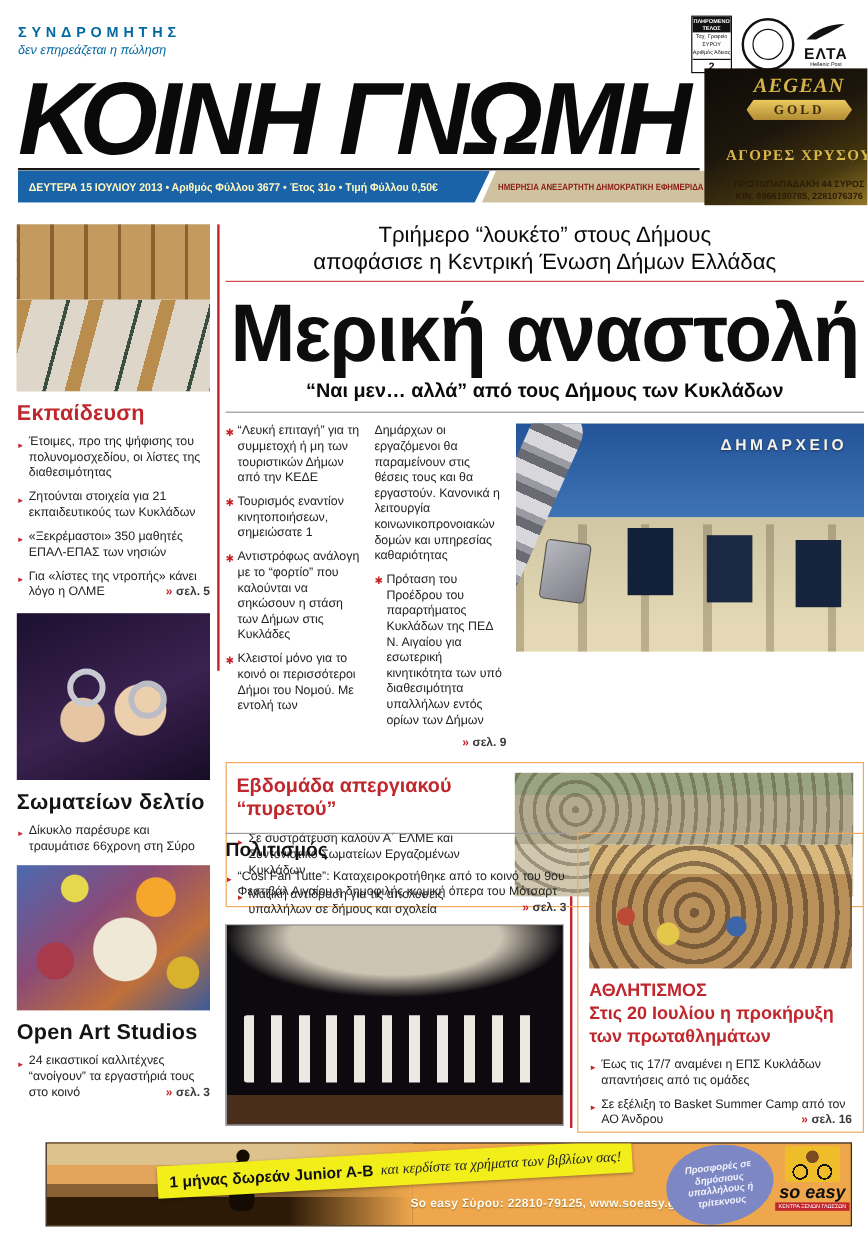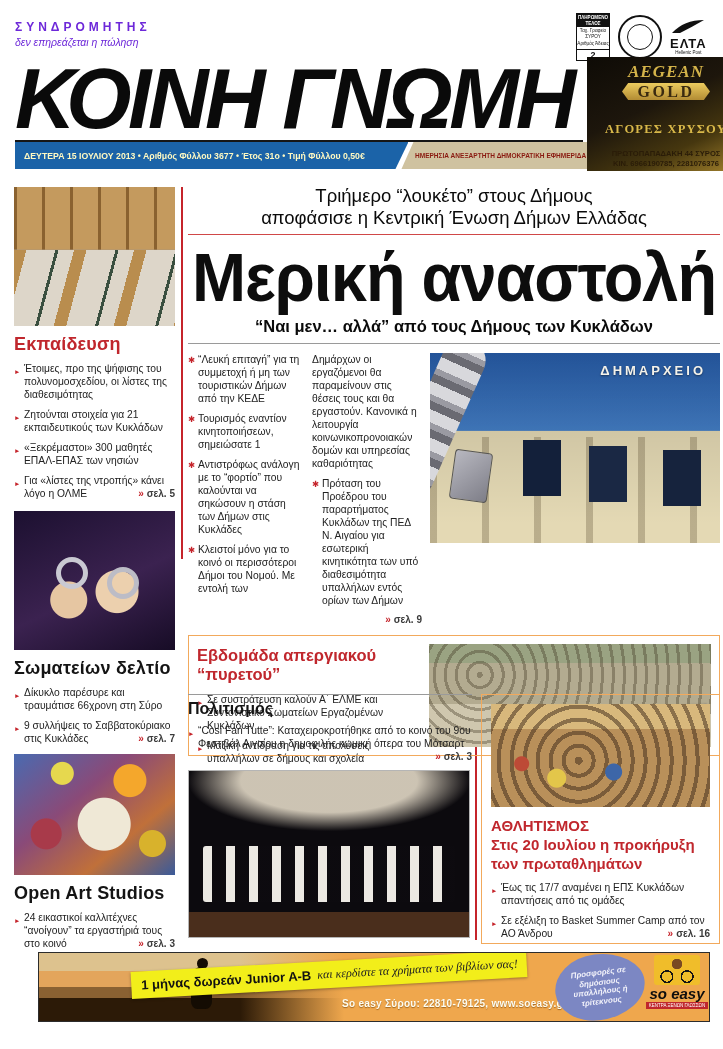--- a/index.html
+++ b/index.html
@@ -1,19 +1,19 @@
 <!DOCTYPE html>
 <html><head>
 <meta charset="utf-8">
 <style>
   html,body{margin:0;padding:0;background:#ffffff;font-family:"Liberation Sans",sans-serif;}
   .page{position:relative;width:723px;height:1049px;background:#fff;overflow:hidden;}
 
   
-  .subscriber{position:absolute;left:15px;top:20px;color:#6d28d9;}
+  .subscriber{position:absolute;left:15px;top:20px;color:#0369a1;}
   .sub-t{font-weight:bold;font-size:12px;letter-spacing:4px;}
   .sub-n{font-style:italic;font-size:10.5px;margin-top:2px;}
 
   .stamps{position:absolute;left:576px;top:11px;width:146px;height:52px;display:flex;align-items:center;gap:8px;}
   .stamp-box{width:34px;height:48px;border:1px solid #111;font-size:4.6px;text-align:center;line-height:1.25;color:#111;box-sizing:border-box;overflow:hidden;}
   .stamp-head{background:#111;color:#fff;font-weight:bold;padding:1px 0;font-size:4.6px;}
   .stamp-mid{padding-top:1px;}
   .stamp-num{font-size:9px;font-weight:bold;border-top:1px solid #111;margin-top:2px;}
   .seal{width:40px;height:40px;border-radius:50%;border:2.5px solid #111;display:flex;align-items:center;justify-content:center;flex:none;}
   .seal-inner{width:24px;height:24px;border-radius:50%;border:1.5px solid #111;}
@@ -25,21 +25,21 @@
   .mast-text{font-family:"Liberation Sans",sans-serif;font-style:italic;font-weight:900;font-size:74px;letter-spacing:-3px;fill:#0a0a0a;}
 
   .datebar{position:absolute;left:15px;top:140px;width:568px;height:27px;border-top:2px solid #161616;display:flex;}
   .db-blue{background:#1b63a8;color:#fef9c3;display:flex;align-items:center;padding:0 18px 0 9px;clip-path:polygon(0 0,100% 0,calc(100% - 13px) 100%,0 100%);flex:0 0 356px;box-sizing:border-box;}
   .db-blue .sq{font-weight:bold;font-size:9.4px;white-space:nowrap;transform:scaleX(.93);transform-origin:left center;}
   .db-tan{background:#cfc2a0;color:#8a1a10;display:flex;align-items:center;padding:0 4px 0 14px;clip-path:polygon(12px 0,100% 0,100% 100%,0 100%);margin-left:-7px;flex:1;box-sizing:border-box;}
   .db-tan .sq{font-weight:bold;font-size:7.6px;white-space:nowrap;transform:scaleX(.86);transform-origin:left center;}
 
   .gold-ad{position:absolute;left:587px;top:57px;width:158px;height:114px;background:linear-gradient(155deg,#0e0b06 0%,#1d160c 42%,#46370f 72%,#a8862e 100%);text-align:center;overflow:hidden;}
   .ga-brand{font-family:"Liberation Serif",serif;font-style:italic;font-weight:bold;font-size:17px;color:#d4b34a;margin-top:5px;letter-spacing:1px;}
-  .ga-ribbon{width:88px;height:17px;margin:1px auto 0;background:linear-gradient(180deg,#eccb5e,#b28c34);clip-path:polygon(0 50%,7% 0,93% 0,100% 50%,93% 100%,7% 100%);display:flex;align-items:center;justify-content:center;font-family:"Liberation Serif",serif;font-weight:bold;font-size:16px;color:#3a2a10;letter-spacing:2.5px;}
+  .ga-ribbon{width:88px;height:17px;margin:1px auto 0;background:linear-gradient(180deg,#eccb5e,#b28c34);clip-path:polygon(0 50%,7% 0,93% 0,100% 50%,93% 100%,7% 100%);display:flex;align-items:center;justify-content:center;font-family:"Liberation Serif",serif;font-weight:bold;font-size:11px;color:#3a2a10;letter-spacing:2.5px;}
   .ga-title{margin-top:22px;font-family:"Liberation Serif",serif;font-weight:bold;font-size:12.5px;letter-spacing:1.2px;color:#d8b84a;}
   .ga-foot{position:absolute;bottom:3px;left:0;right:0;font-weight:bold;font-size:7.6px;line-height:9.5px;color:#2a1c08;}
 
   
   .rule-red-v1{position:absolute;left:181px;top:187px;width:2px;height:372px;background:#c5242b;}
   .rule-red-v2{position:absolute;left:475px;top:697px;width:2px;height:243px;background:#c5242b;}
 
   
   .li{position:relative;padding-left:10px;font-size:10.3px;line-height:13px;color:#222;margin-bottom:7px;overflow:hidden;}
   .mk{position:absolute;left:0;top:3px;color:#c5242b;font-size:6.5px;}
@@ -209,27 +209,26 @@
   </div>
 
   <div class="rule-red-v1"></div>
   <div class="rule-red-v2"></div>
 
   <div class="sidebar">
     <div class="photo ph-class"></div>
     <div class="sb-h red">Εκπαίδευση</div>
     <div class="li"><span class="mk"></span><span>Έτοιμες, προ της ψήφισης του πολυνομοσχεδίου, οι λίστες της διαθεσιμότητας</span></div>
     <div class="li"><span class="mk"></span><span>Ζητούνται στοιχεία για 21 εκπαιδευτικούς των Κυκλάδων</span></div>
-    <div class="li"><span class="mk"></span><span>«Ξεκρέμαστοι» 300 μαθητές ΕΠΑΛ-ΕΠΑΣ των νησιών</span></div>
+    <div class="li"><span class="mk"></span><span>«Ξεκρέμαστοι» 350 μαθητές ΕΠΑΛ-ΕΠΑΣ των νησιών</span></div>
     <div class="li"><span class="mk"></span><span>Για «λίστες της ντροπής» κάνει λόγο η ΟΛΜΕ</span><span class="pgref"><span>σελ. 5</span></span></div>
 
     <div class="photo ph-cuffs"></div>
     <div class="sb-h">Σωματείων δελτίο</div>
     <div class="li"><span class="mk"></span><span>Δίκυκλο παρέσυρε και τραυμάτισε 66χρονη στη Σύρο</span></div>
-    <div class="li"><span class="mk"></span><span>9 συλλήψεις το Σαββατοκύριακο στις Κυκλάδες</span><span class="pgref"><span>σελ. 7</span></span></div>
 
     <div class="photo ph-paint"></div>
     <div class="sb-h">Open Art Studios</div>
     <div class="li"><span class="mk"></span><span>24 εικαστικοί καλλιτέχνες “ανοίγουν” τα εργαστήριά τους στο κοινό</span><span class="pgref"><span>σελ. 3</span></span></div>
   </div>
 
   <div class="main">
     <div class="kicker">
       <div>Τριήμερο “λουκέτο” στους Δήμους</div>
       <div>αποφάσισε η Κεντρική Ένωση Δήμων Ελλάδας</div>

